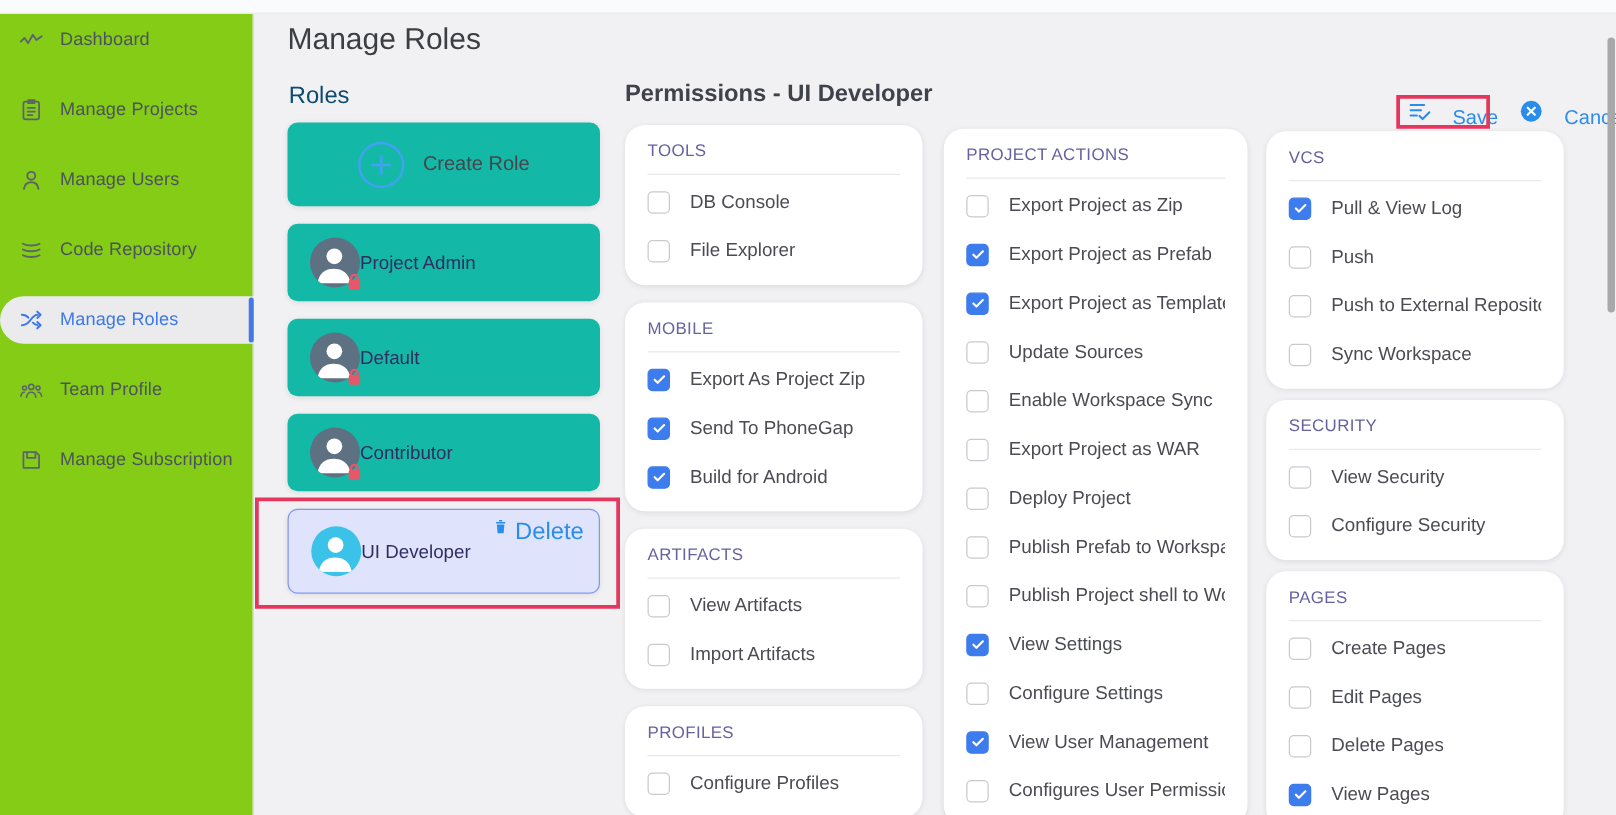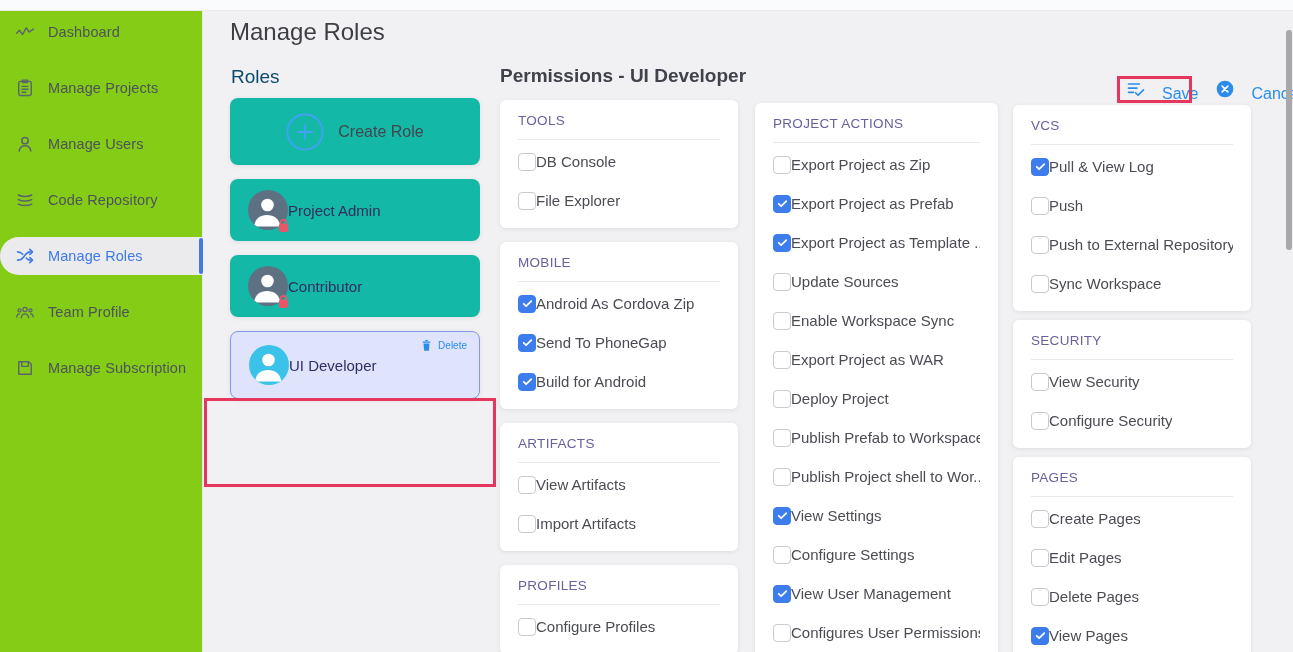--- a/index.html
+++ b/index.html
@@ -32,36 +32,36 @@
   .role-card.create{height:67px;justify-content:center;padding-left:0;gap:14px;color:#43464c;font-size:16px}
   .plus{width:38px;height:38px;color:#42a0f5;display:inline-flex}
   .plus svg{width:38px;height:38px}
   .role-card.selected{height:68px;background:#dfe4fc;border:1px solid #8298ef}
   .avatar{width:40px;height:40px;position:relative;flex:none}
   .avatar-circle{width:40px;height:40px;border-radius:50%;overflow:hidden}
   .avatar-circle svg{display:block}
   .lock{position:absolute;right:-4px;bottom:-4px;width:17px;height:17px}
   .lock svg{width:17px;height:17px}
   .role-name{margin-left:0;font-size:15px;font-weight:500;color:#302e60}
-  .delete-link{position:absolute;top:7px;right:12px;display:flex;gap:5px;align-items:center;color:#2a8ceb;font-size:10px;cursor:pointer}
+  .delete-link{position:absolute;top:7px;right:12px;display:flex;gap:5px;align-items:flex-start;color:#2a8ceb;font-size:19px;cursor:pointer}
   .delete-link svg{width:13px;height:13px}
   
   .perm-col{position:absolute;width:238px;z-index:2}
   .col1{left:500px;top:100px}
   .col2{left:755px;top:103px;width:243px}
   .col3{left:1013px;top:105px}
-  .perm-card{background:#fff;border-radius:6px;box-shadow:0 1px 4px rgba(50,55,80,.10);padding:13px 18px 8px;margin-bottom:14px;overflow:hidden}
+  .perm-card{background:#fff;border-radius:16px;box-shadow:0 1px 4px rgba(50,55,80,.10);padding:13px 18px 8px;margin-bottom:14px;overflow:hidden}
   .col3 .perm-card{margin-bottom:9px}
   .perm-head{font-size:13.5px;color:#67619f;letter-spacing:.3px}
   .perm-divider{height:1px;background:#e9e9ed;margin:11px 0 2px 0}
   .perm-row{display:flex;align-items:center;height:39px;cursor:pointer}
   .cb{width:18px;height:18px;border-radius:4px;border:1.5px solid #c9cace;background:#fff;flex:none;display:flex;align-items:center;justify-content:center;box-sizing:border-box}
   .cb.on{background:#3c7cec;border-color:#3c7cec}
   .cb svg{width:13px;height:13px}
-  .perm-label{font-size:15px;color:#4b4c53;white-space:nowrap;overflow:hidden}
+  .perm-label{margin-left:16px;font-size:15px;color:#4b4c53;white-space:nowrap;overflow:hidden}
   
   .annotation{position:absolute;border:3px solid #e5365d;z-index:10;pointer-events:none;background:transparent}
   .anno-role{left:204px;top:398px;width:286px;height:83px}
   .anno-save{left:1117px;top:76px;width:69px;height:21px}
   
   .scroll-thumb{position:absolute;right:1px;top:30px;width:6px;height:220px;background:#a8a8ab;border-radius:3px;z-index:6;cursor:pointer}
 </style>
 </head>
 <body>
 
@@ -192,20 +192,36 @@
           <svg viewBox="0 0 40 40">
             <circle cx="19.5" cy="15" r="6.3" fill="#fff"></circle>
             <path d="M6 36.5c1.2-8 6-11.5 13-11.5s12 3.5 13.5 11.5z" fill="#fff"></path>
           </svg>
         </span>
         <span class="lock"><svg viewBox="0 0 24 24">
             <path d="M8.2 10V7.8a3.8 3.8 0 0 1 7.6 0V10" fill="none" stroke="#e8566a" stroke-width="2.6"></path>
             <rect x="5.5" y="9.5" width="13" height="11.5" rx="2.5" fill="#e8566a"></rect>
           </svg></span>
       </span>
+      <span class="role-name">Default</span>
+    </div>
+    <div class="role-card">
+
+      <span class="avatar">
+        <span class="avatar-circle" style="background:#5d7183;display:block">
+          <svg viewBox="0 0 40 40">
+            <circle cx="19.5" cy="15" r="6.3" fill="#fff"></circle>
+            <path d="M6 36.5c1.2-8 6-11.5 13-11.5s12 3.5 13.5 11.5z" fill="#fff"></path>
+          </svg>
+        </span>
+        <span class="lock"><svg viewBox="0 0 24 24">
+            <path d="M8.2 10V7.8a3.8 3.8 0 0 1 7.6 0V10" fill="none" stroke="#e8566a" stroke-width="2.6"></path>
+            <rect x="5.5" y="9.5" width="13" height="11.5" rx="2.5" fill="#e8566a"></rect>
+          </svg></span>
+      </span>
       <span class="role-name">Contributor</span>
     </div>
     <div class="role-card selected">
       <span class="delete-link">
         <span style="display:inline-flex;color:#2a8ceb">
           <svg viewBox="0 0 24 24" fill="currentColor">
             <rect x="9.5" y="2" width="5" height="2.2" rx=".6"></rect>
             <rect x="5" y="4.8" width="14" height="2.2" rx=".6"></rect>
             <path d="M6.5 8.5h11l-1.1 13H7.6z"></path>
           </svg>
@@ -240,21 +256,21 @@
     </div>
     <div class="perm-card">
         <div class="perm-head">MOBILE</div>
         <div class="perm-divider"></div>
       <div class="perm-row">
           <span class="cb on">
           <svg viewBox="0 0 24 24" fill="none" stroke="#fff" stroke-width="3.2" stroke-linecap="round" stroke-linejoin="round">
             <path d="M5 12.5l4.5 4.5L19 7.5"></path>
           </svg>
         </span>
-          <span class="perm-label">Android As Cordova Zip</span>
+          <span class="perm-label">Export As Project Zip</span>
         </div>
       <div class="perm-row">
           <span class="cb on">
           <svg viewBox="0 0 24 24" fill="none" stroke="#fff" stroke-width="3.2" stroke-linecap="round" stroke-linejoin="round">
             <path d="M5 12.5l4.5 4.5L19 7.5"></path>
           </svg>
         </span>
           <span class="perm-label">Send To PhoneGap</span>
         </div>
       <div class="perm-row">

